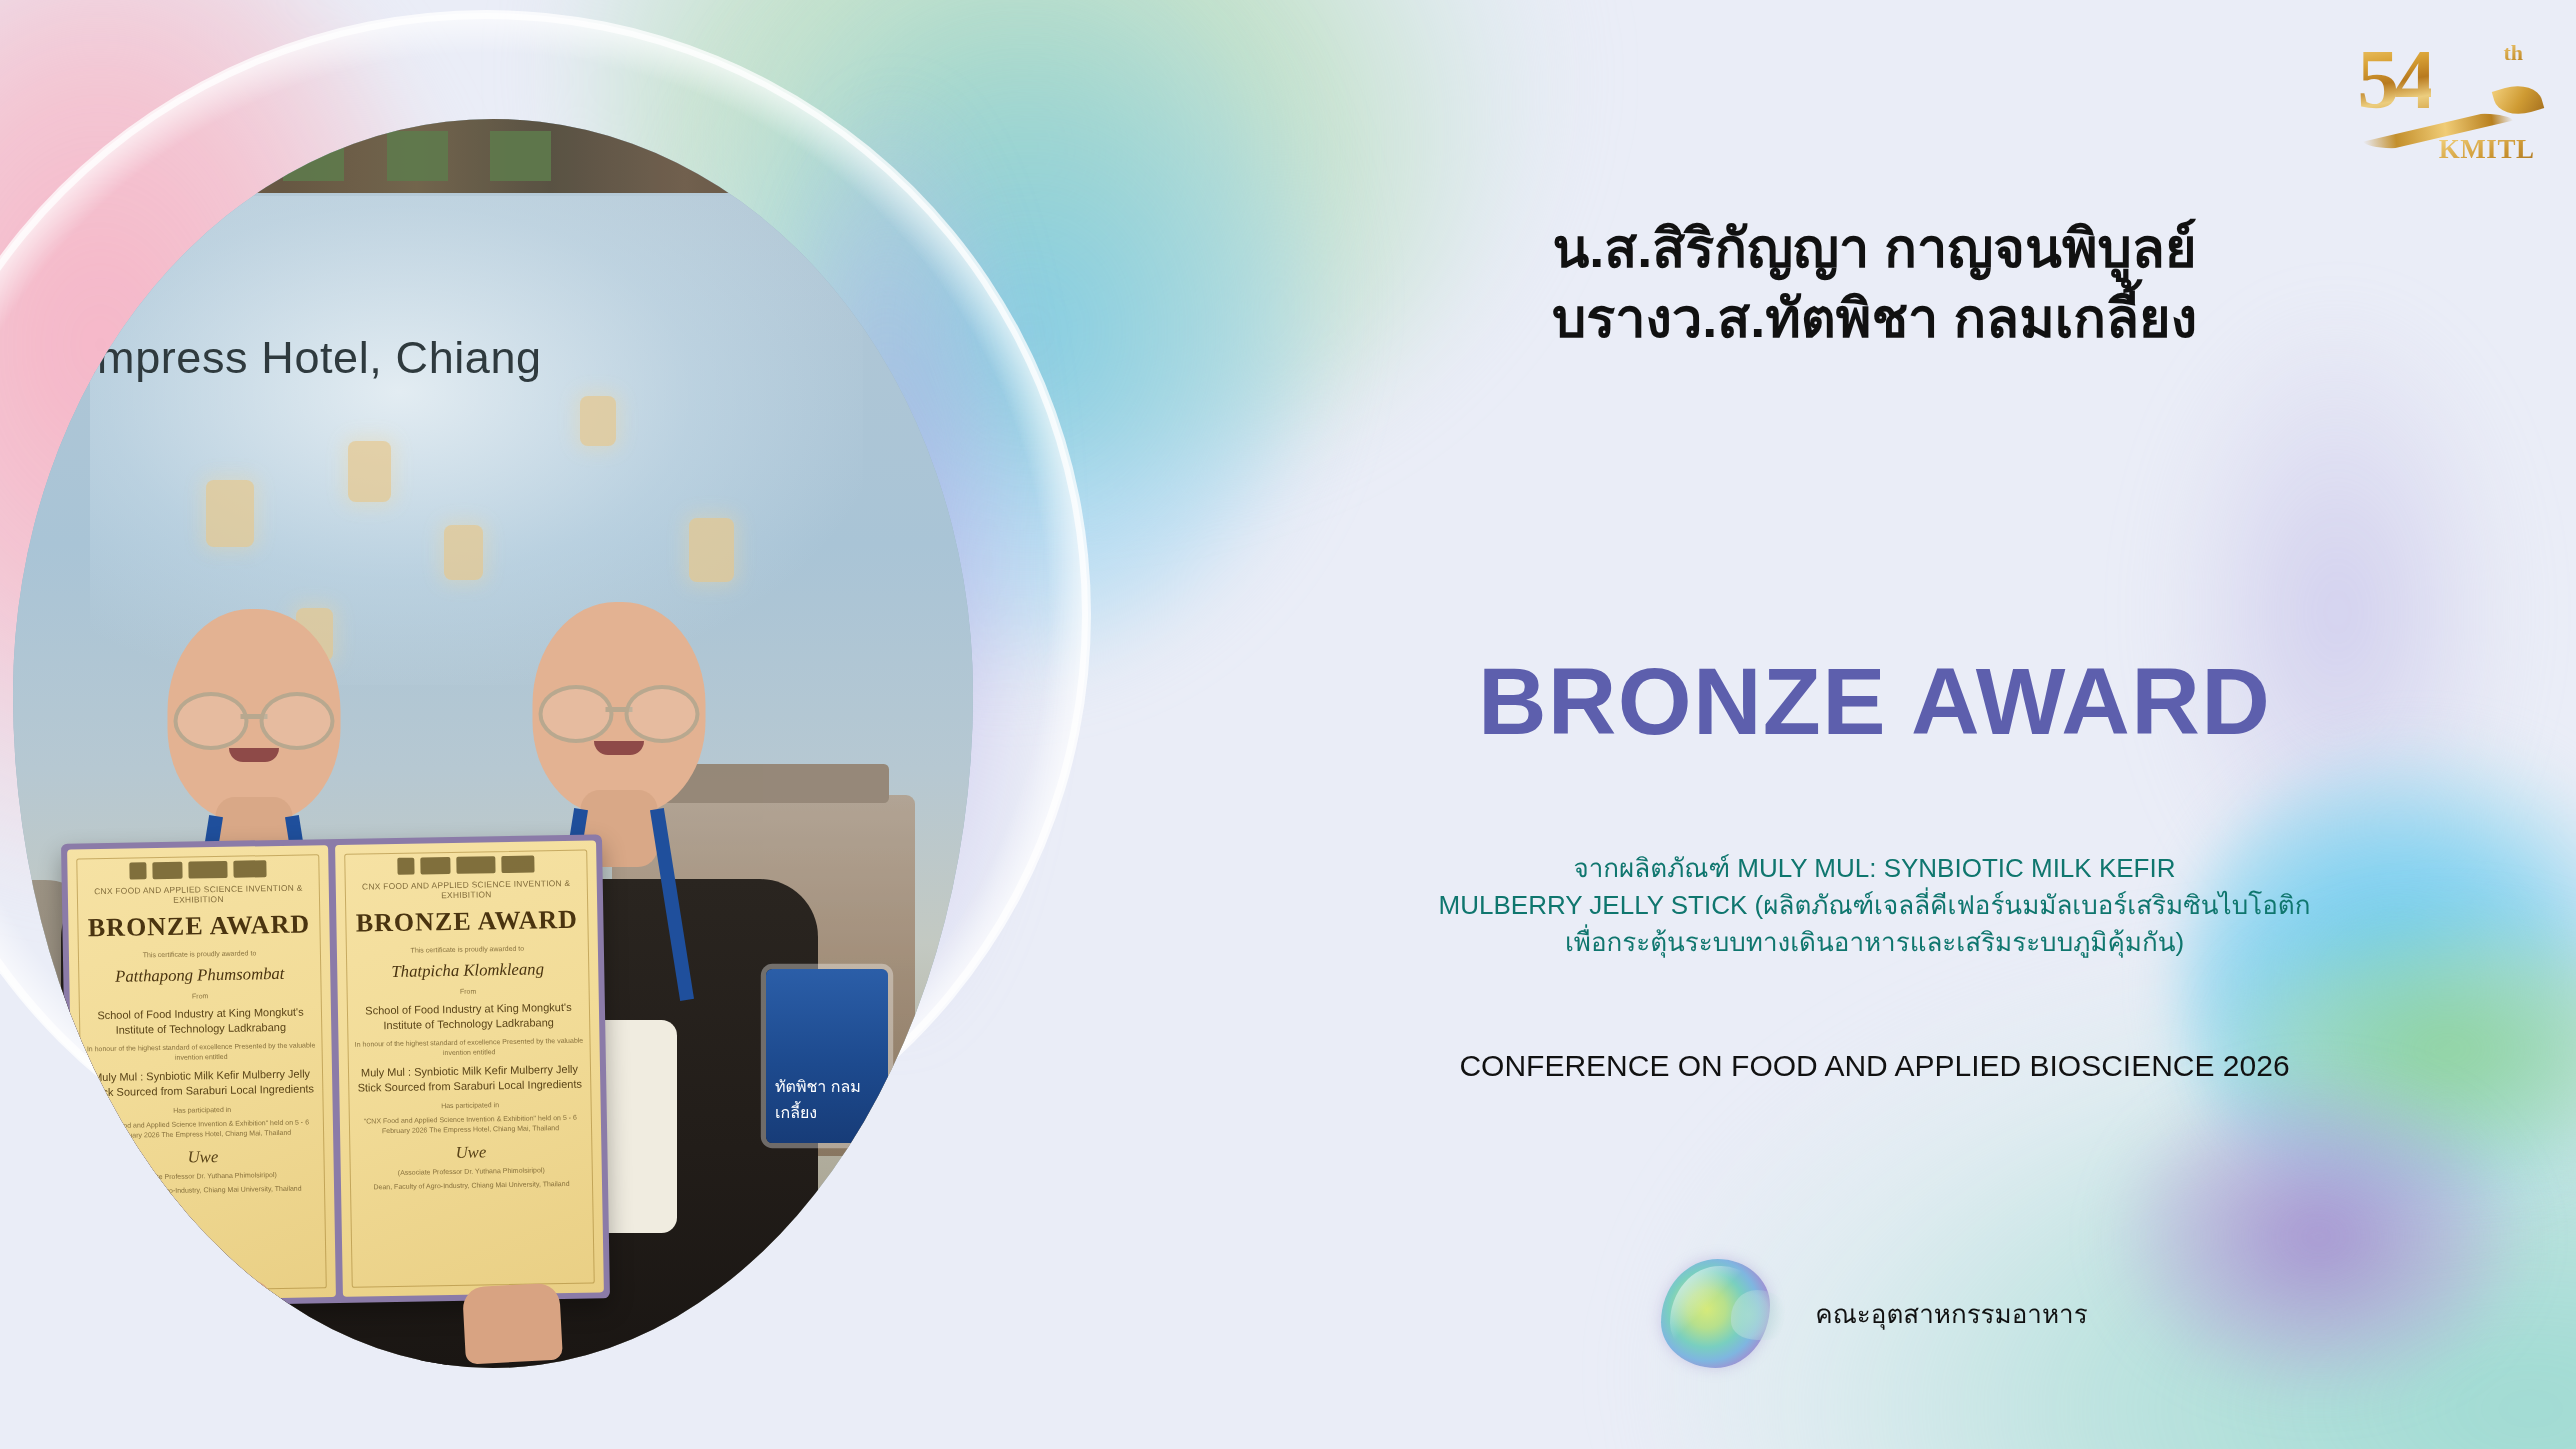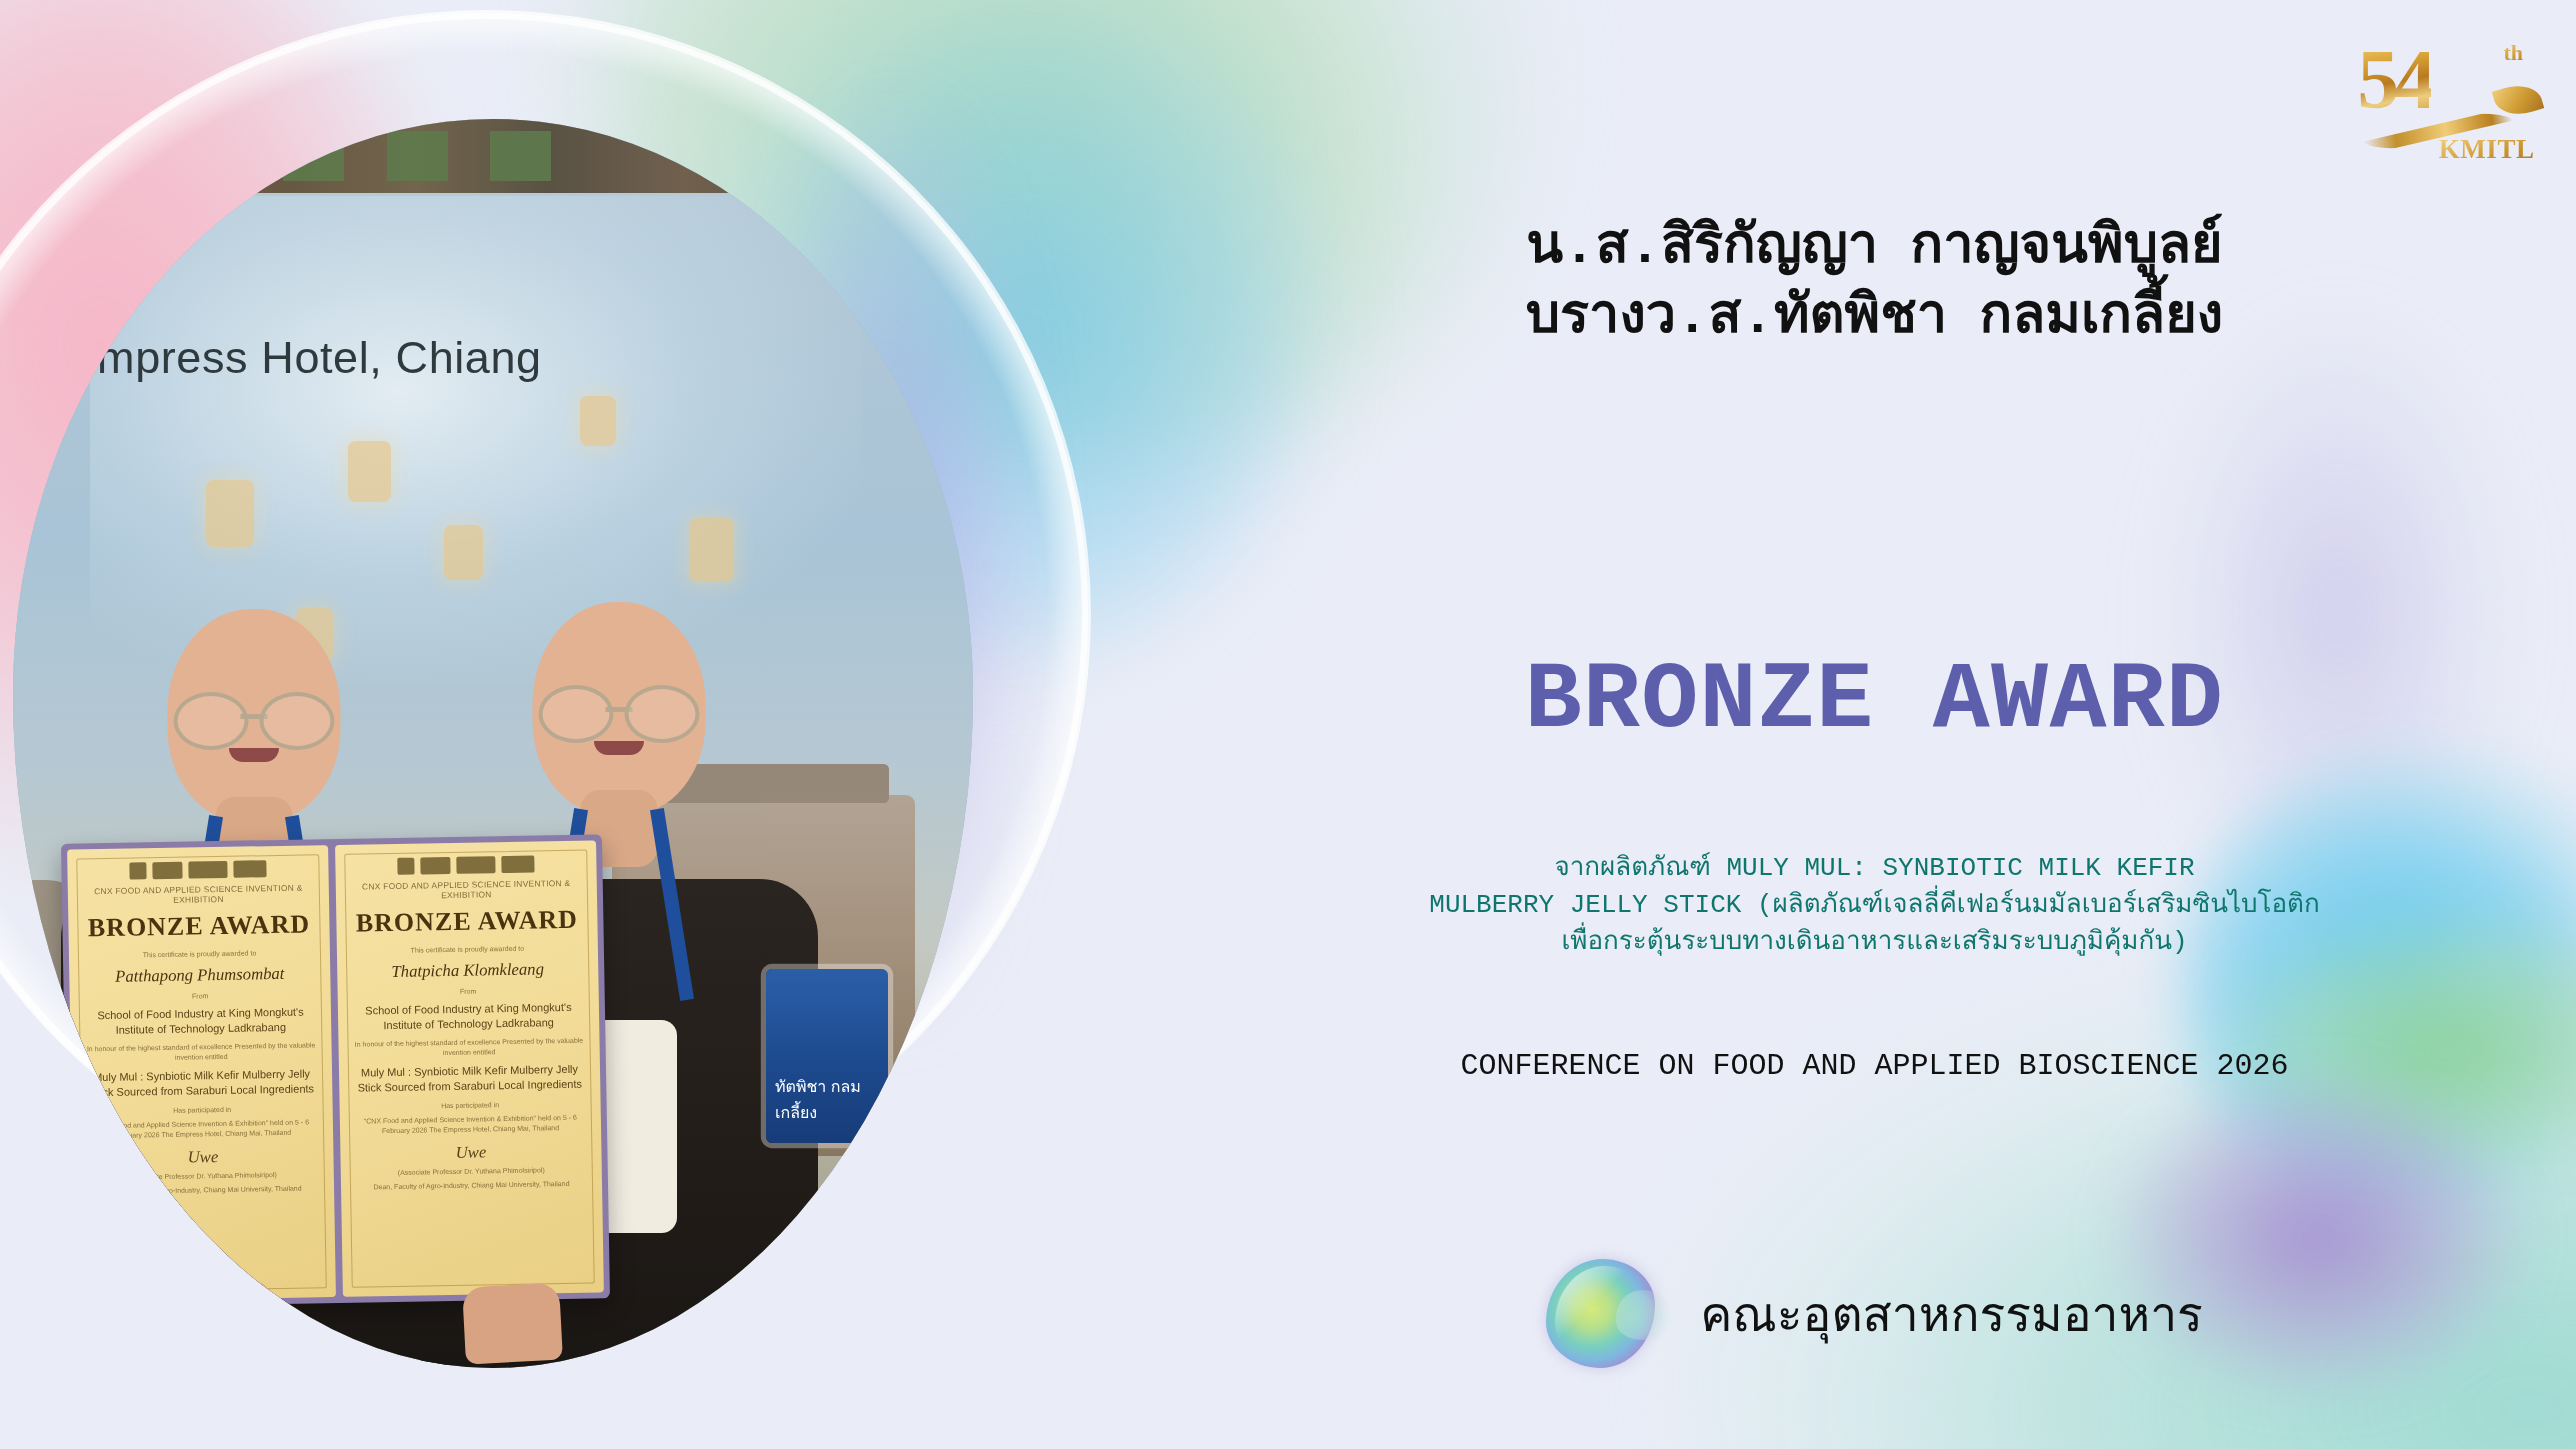--- a/index.html
+++ b/index.html
@@ -224,21 +224,21 @@
     letter-spacing:1px;color:#4a3410;margin:3.9px 0 7.7px;}
   .cert .tiny{font-size:7px;opacity:.7;line-height:9.7px;margin:3.9px 0;}
   .cert .nm{font-family:"Liberation Serif",serif;font-style:italic;font-size:16.7px;
     color:#4a3410;margin:6.4px 0;}
   .cert .org{font-size:11px;line-height:15.5px;margin:5.2px 2.6px;}
   .cert .prod{font-size:11px;line-height:15.5px;margin:6.4px 2.6px;}
   .cert .sig{font-family:"Liberation Serif",serif;font-style:italic;font-size:16.7px;margin-top:9px;}
   .hand{position:absolute;width:97px;height:77px;background:#d8a382;border-radius:22px 22px 11.6px 11.6px;}
 
   
-  .content{position:absolute;left:1211px;top:0;width:1327px;height:1302px;font-family:Liberation Mono, monospace;}
+  .content{position:absolute;left:1211px;top:0;width:1327px;height:1302px;}
 
   .names{
     position:absolute;left:0;top:213px;width:100%;text-align:center;
     font-size:54px;font-weight:bold;line-height:70px;color:#111;
   }
   .received{
     position:absolute;left:0;top:502px;width:100%;text-align:center;
     font-size:33px;color:#141414;
   }
   .award{
@@ -273,21 +273,21 @@
     position:absolute;left:8%;top:6%;width:84%;height:88%;
     border-radius:55% 45% 50% 50%/60% 40% 60% 40%;
     background:linear-gradient(135deg,rgba(255,255,255,.85) 0%,rgba(255,255,255,0) 42%);
   }
   .faculty-logo .tail{
     position:absolute;right:-16%;top:28%;width:52%;height:46%;
     border-radius:50% 60% 40% 50%/60% 50% 50% 40%;
     background:radial-gradient(circle at 30% 50%, rgba(168,220,210,.9) 0%,
       rgba(190,225,220,.5) 45%, rgba(233,236,246,0) 80%);
   }
-  .faculty-name{font-size:48px;color:#111;}
+  .faculty-name{font-size:26px;color:#111;}
 
   
   .anniv{
     position:absolute;right:31px;top:26px;width:193px;height:142px;
   }
   .anniv .digits{
     position:absolute;left:5.2px;top:11.6px;
     font-family:"Liberation Serif",serif;font-size:84px;font-weight:bold;
     letter-spacing:-5.2px;line-height:84px;
     background:linear-gradient(170deg,#f4d27a 0%,#d9a236 30%,#b87a1f 52%,#eccd7e 72%,#c99330 100%);

